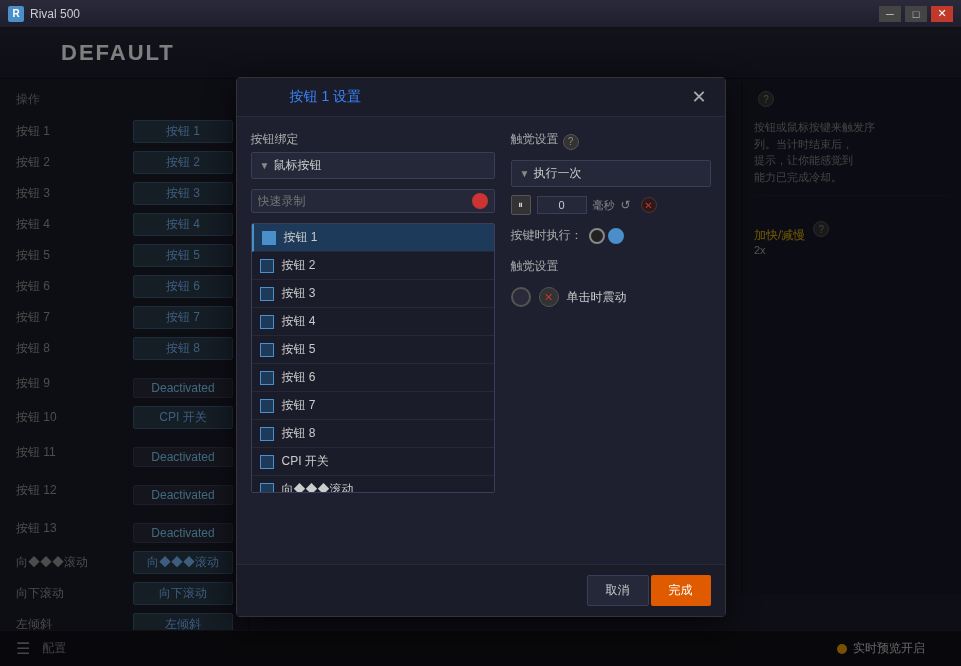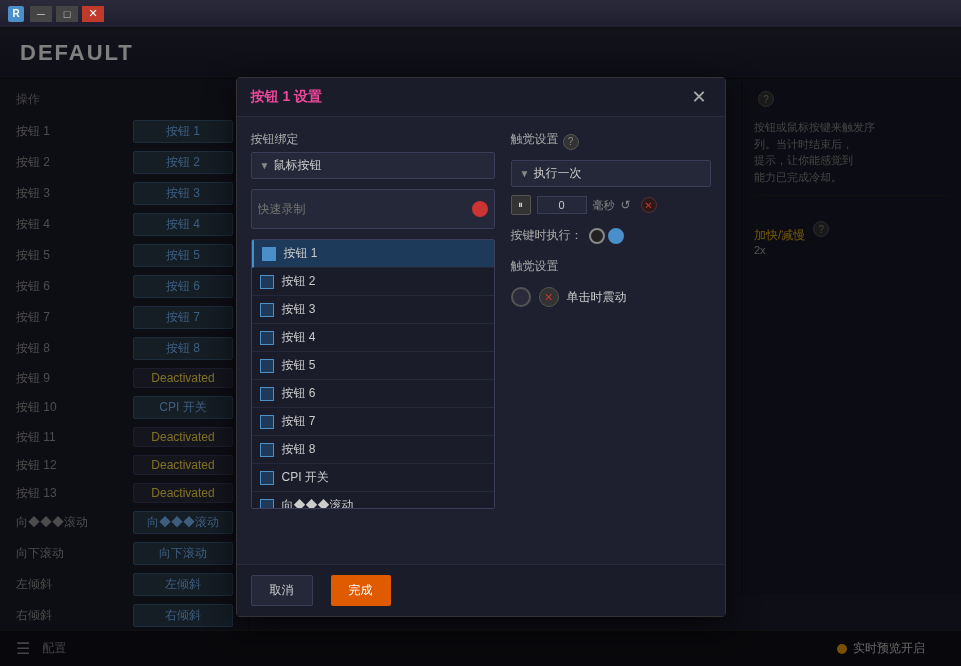--- a/index.html
+++ b/index.html
@@ -71,20 +71,21 @@
     .top-header {
       background: linear-gradient(180deg, #252535 0%, #1c1c2c 100%);
       padding: 12px 20px;
       border-bottom: 1px solid #111;
     }
     .top-header h1 {
       font-size: 22px;
       font-weight: bold;
       color: #fff;
       letter-spacing: 2px;
+      margin-left: 41px;
     }
 
     
     .body-area {
       display: flex;
       flex: 1;
       overflow: hidden;
     }
 
     
@@ -120,21 +121,22 @@
       color: #7abaff;
       font-size: 12px;
       padding: 2px 8px;
       border-radius: 2px;
       min-width: 100px;
       text-align: center;
     }
     .sidebar-item-value.deactivated {
       background: #2a2a3a;
       border-color: #3a3a5a;
-      color: #fde047;
+      color: #7dd3fc;
+      margin-top: 10px;
     }
 
     
     .right-content {
       flex: 1;
       display: flex;
       flex-direction: column;
       background: #1c1c2c;
       position: relative;
       overflow: hidden;
@@ -221,22 +223,23 @@
     .modal-header {
       display: flex;
       align-items: center;
       justify-content: space-between;
       padding: 10px 14px;
       border-bottom: 1px solid #2a2a3a;
       background: #1a1c2a;
     }
     .modal-title {
       font-size: 14px;
-      color: #ec4899;
-      font-weight: bold;
+      color: #3b82f6;
+      font-weight: normal;
+      margin-left: 39px;
     }
     .modal-close-btn {
       background: none;
       border: none;
       color: #aaa;
       font-size: 18px;
       cursor: pointer;
       line-height: 1;
       padding: 0 4px;
     }
@@ -289,21 +292,21 @@
       flex: 1;
     }
 
     
     .record-bar {
       display: flex;
       align-items: center;
       background: #252838;
       border: 1px solid #3a3d55;
       border-radius: 2px;
-      padding: 11px 6px;
+      padding: 3px 6px;
       gap: 6px;
     }
     .record-btn {
       width: 16px; height: 16px;
       background: #cc3333;
       border-radius: 50%;
       border: none;
       cursor: pointer;
       flex-shrink: 0;
     }
@@ -453,23 +456,24 @@
       border: 2px solid #555;
     }
     .haptic-text {
       font-size: 12px;
       color: #ccc;
     }
 
     
     .modal-footer {
       display: flex;
+      justify-content: flex-end;
       padding: 10px 14px;
       border-top: 1px solid #2a2a3a;
-      gap: 18px;
+      gap: 2px;
       background: #1a1c2a;
     }
     .btn-cancel {
       padding: 6px 18px;
       background: #252838;
       border: 1px solid #3a3d55;
       color: #ccc;
       font-size: 12px;
       cursor: pointer;
       border-radius: 2px;
@@ -542,20 +546,21 @@
     .accel-value {
       font-size: 11px;
       color: #aaa;
     }
   </style>
 </head>
 <body>
 
 <div class="title-bar">
   <span class="title-bar-icon">R</span>
+  <span class="title-bar-text">Rival 500</span>
   <div class="title-bar-controls">
     <button class="title-btn minimize">─</button>
     <button class="title-btn maximize">□</button>
     <button class="title-btn close">✕</button>
   </div>
 </div>
 
 <div class="main-content">
   <div class="top-header">
     <h1>DEFAULT</h1>

